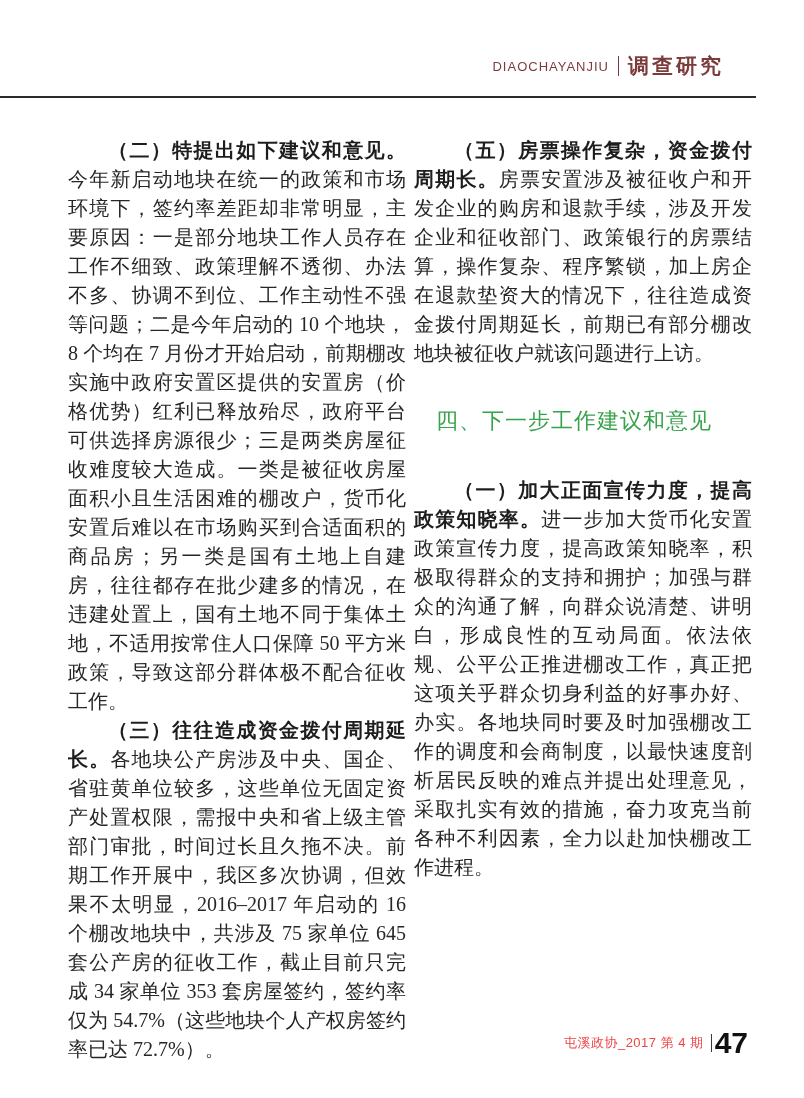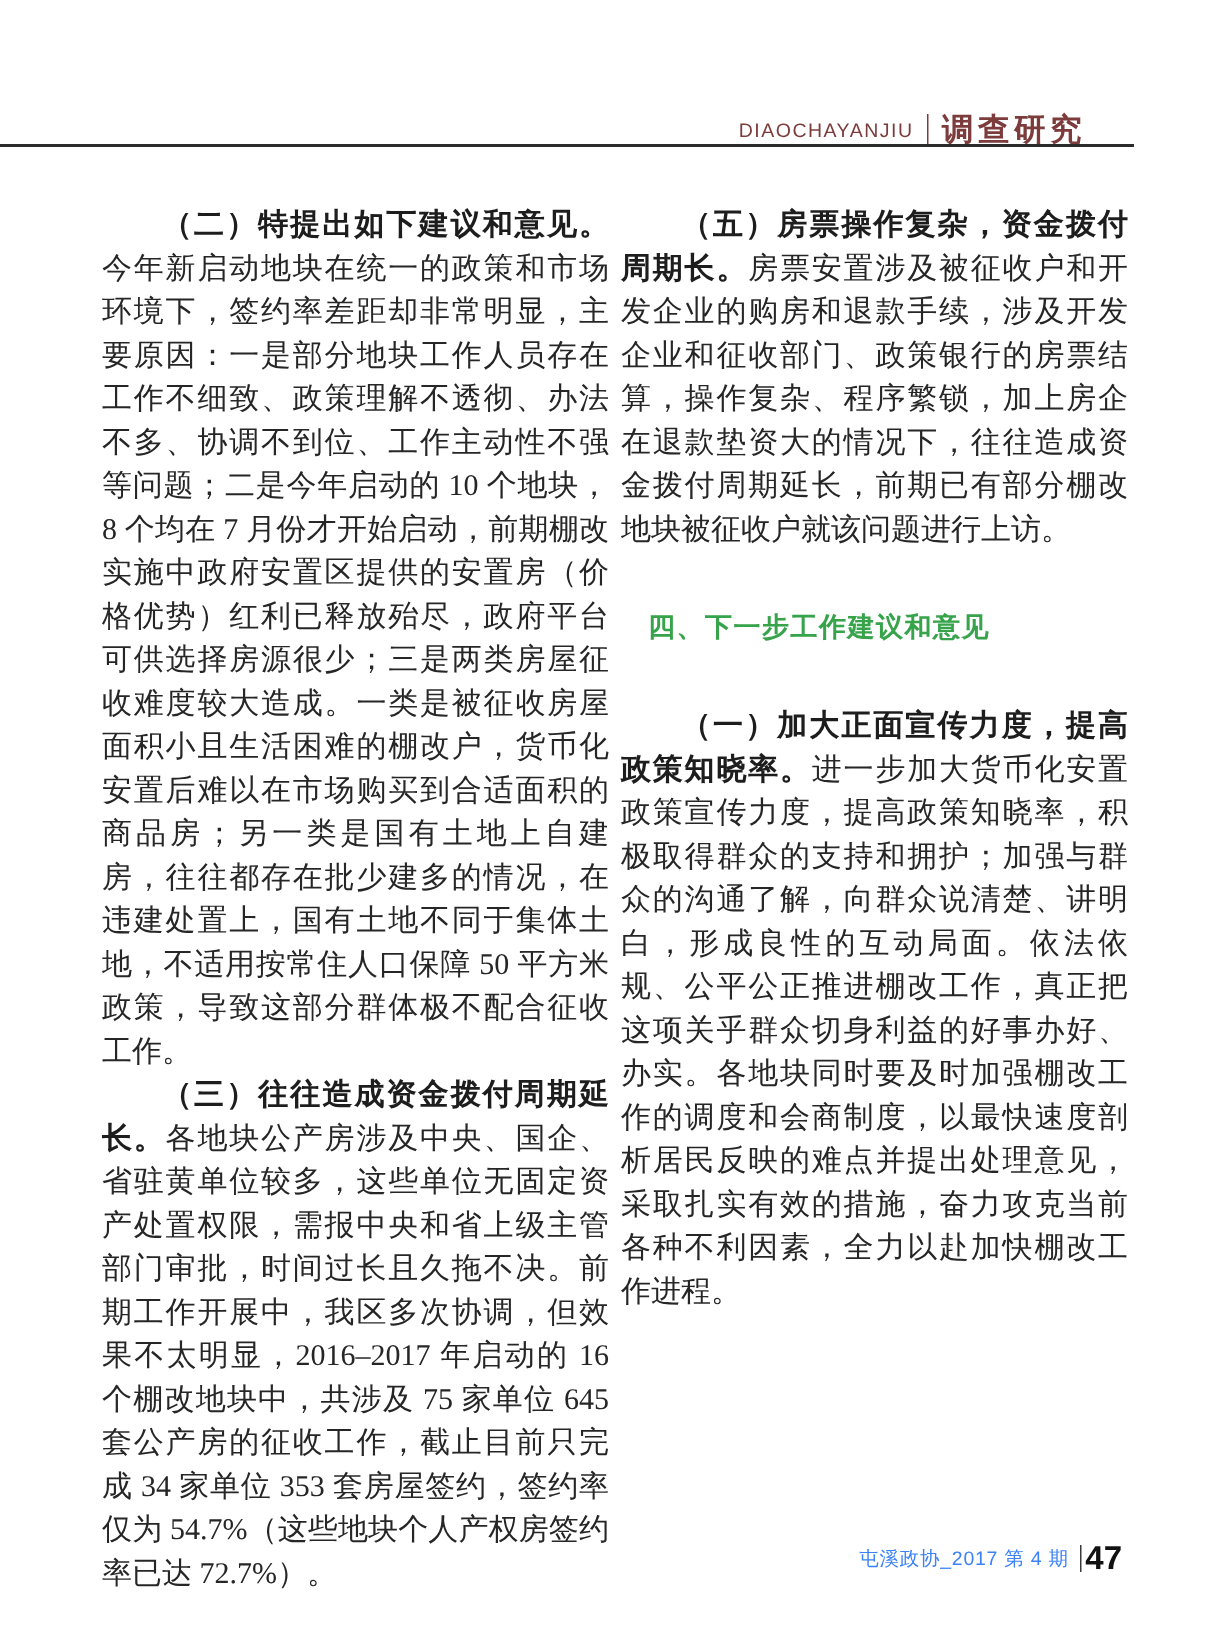--- a/index.html
+++ b/index.html
@@ -9,21 +9,21 @@
     position: relative;
     width: 804px;
     height: 1098px;
     margin: 0 auto;
     background: #ffffff;
     overflow: hidden;
   }
   
   .header {
     position: absolute;
-    top: 72px;
+    top: 52px;
     right: 80px;
     display: flex;
     align-items: center;
     color: #7d3c3c;
     justify-content: center;
   }
   .header .latin {
     font-family: "Liberation Sans", sans-serif;
     font-size: 13px;
     letter-spacing: 1px;
@@ -67,50 +67,50 @@
     text-align: justify;
   }
   .para.indent { text-indent: 2em; }
   .para .lead {
     font-family: "Liberation Sans", sans-serif;
     font-weight: bold;
     color: #1d1d1d;
   }
   .section-heading {
     font-family: "Liberation Sans", sans-serif;
-    font-weight: bold;
-    font-size: 18px;
+    font-weight: normal;
+    font-size: 22px;
     letter-spacing: 1px;
     margin: 38px 0 40px 0;
     text-indent: 1em;
   }
   
   .footer {
     position: absolute;
     top: 1026px;
     right: 56px;
     display: flex;
     align-items: center;
   }
   .footer .info {
     font-family: "Liberation Sans", sans-serif;
     font-size: 13px;
-    color: #3b82f6;
+    color: #ef4444;
     letter-spacing: 0.5px;
   }
   .footer .pg-divider {
     width: 1px;
     height: 18px;
     background: #3a3a3a;
     margin: 0 3px 0 7px;
   }
   .footer .pagenum {
     font-family: "Liberation Sans", sans-serif;
     font-weight: bold;
-    font-size: 22px;
+    font-size: 30px;
     color: #111111;
   }
 </style>
 </head>
 <body>
 
 <div class="page">
 
   <div class="header">
     <span class="latin">DIAOCHAYANJIU</span>

